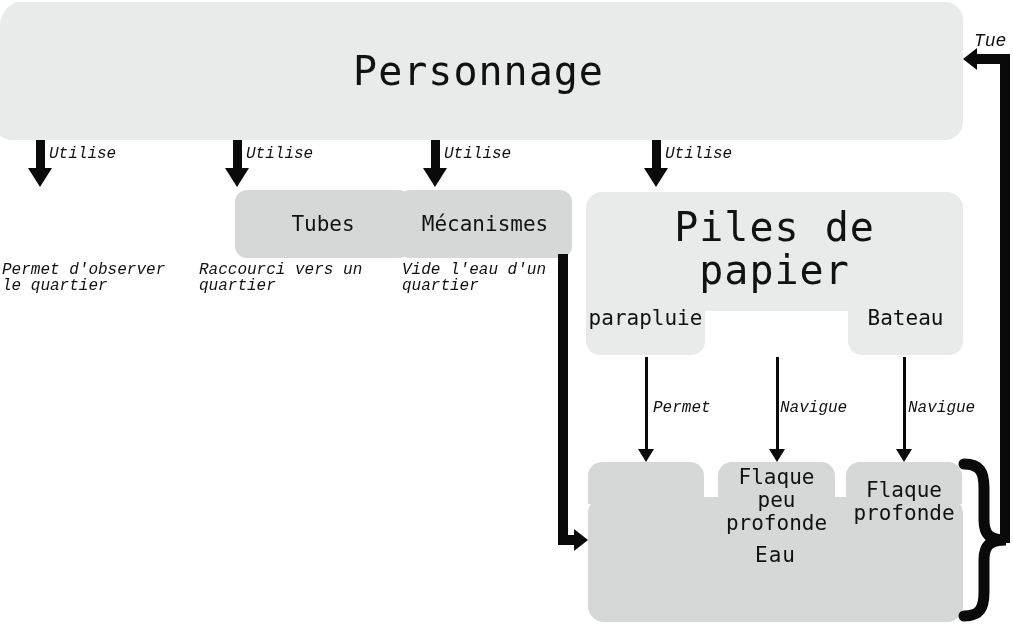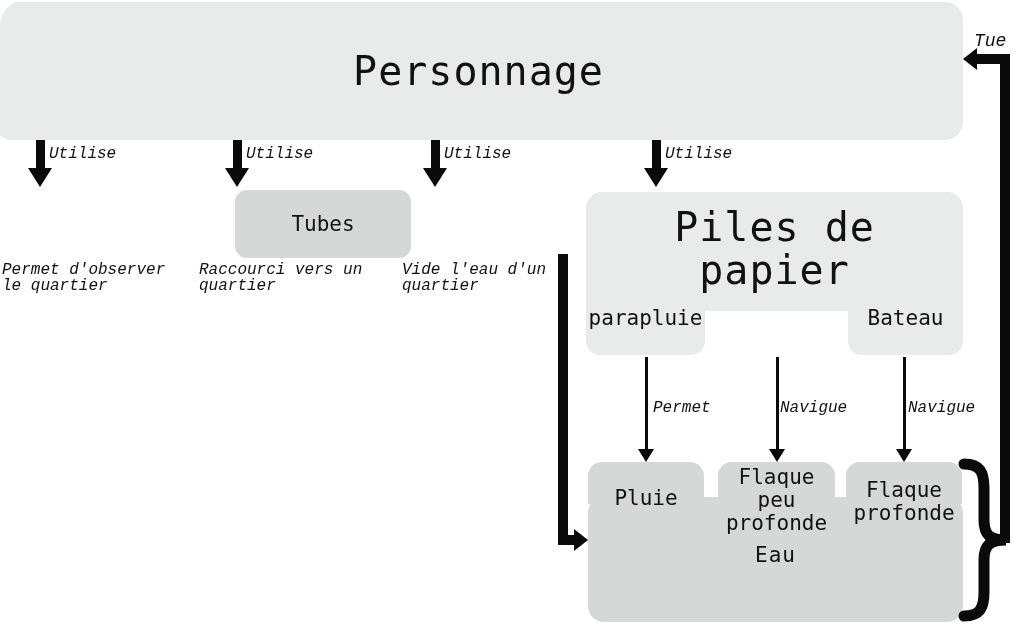--- a/index.html
+++ b/index.html
@@ -78,20 +78,23 @@
 
   <div class="caption" style="left:2px;top:262px;">Permet d'observer
 le quartier</div>
 
   <div class="node medium r12 label-md" style="left:199px;top:190px;width:176px;height:68px;margin-left:36px;">
     <span>Tubes</span>
   </div>
   <div class="caption" style="left:199px;top:262px;">Raccourci vers un
 quartier</div>
 
+  <div class="node medium r12 label-md" style="left:398px;top:190px;width:174px;height:68px;">
+    <span>Mécanismes</span>
+  </div>
   <div class="caption" style="left:402px;top:262px;">Vide l'eau d'un
 quartier</div>
 
   <div class="node light r16" style="left:586px;top:192px;width:377px;height:119px;align-items:flex-start;">
     <span class="title-xl" style="margin-top:14px;">Piles de
 papier</span>
   </div>
   <div class="node light tab-bottom label-md" style="left:586px;top:297px;width:119px;height:58px;padding-bottom:0;">
     <span style="margin-bottom:16px;">parapluie</span>
   </div>
@@ -113,21 +116,20 @@
     <div class="stem-v" style="left:903px;top:357px;width:3px;height:94px;"></div>
     <div class="head-down-sm" style="left:896px;top:449px;"></div>
     <span class="edge-label" style="left:908px;top:399px;">Navigue</span>
   </div>
 
   <div class="abs medium tab-top" style="left:588px;top:462px;width:116px;height:42px;"></div>
   <div class="abs medium tab-top" style="left:718px;top:462px;width:117px;height:42px;"></div>
   <div class="abs medium tab-top" style="left:846px;top:462px;width:116px;height:42px;"></div>
   <div class="node medium r16" style="left:588px;top:497px;width:375px;height:125px;"></div>
 
-  <div class="wlabel" style="left:588px;top:487px;width:116px;">Pluie</div>
   <div class="wlabel preline" style="left:718px;top:466px;width:117px;">Flaque
 peu
 profonde</div>
   <div class="wlabel preline" style="left:846px;top:479px;width:116px;">Flaque
 profonde</div>
   <div class="wlabel title-xl" style="left:588px;top:544px;width:375px;">Eau</div>
 
   <div>
     <div class="stem-v" style="left:558px;top:254px;width:10px;height:291px;"></div>
     <div class="abs" style="left:558px;top:535px;width:18px;height:10px;background:var(--line);"></div>

